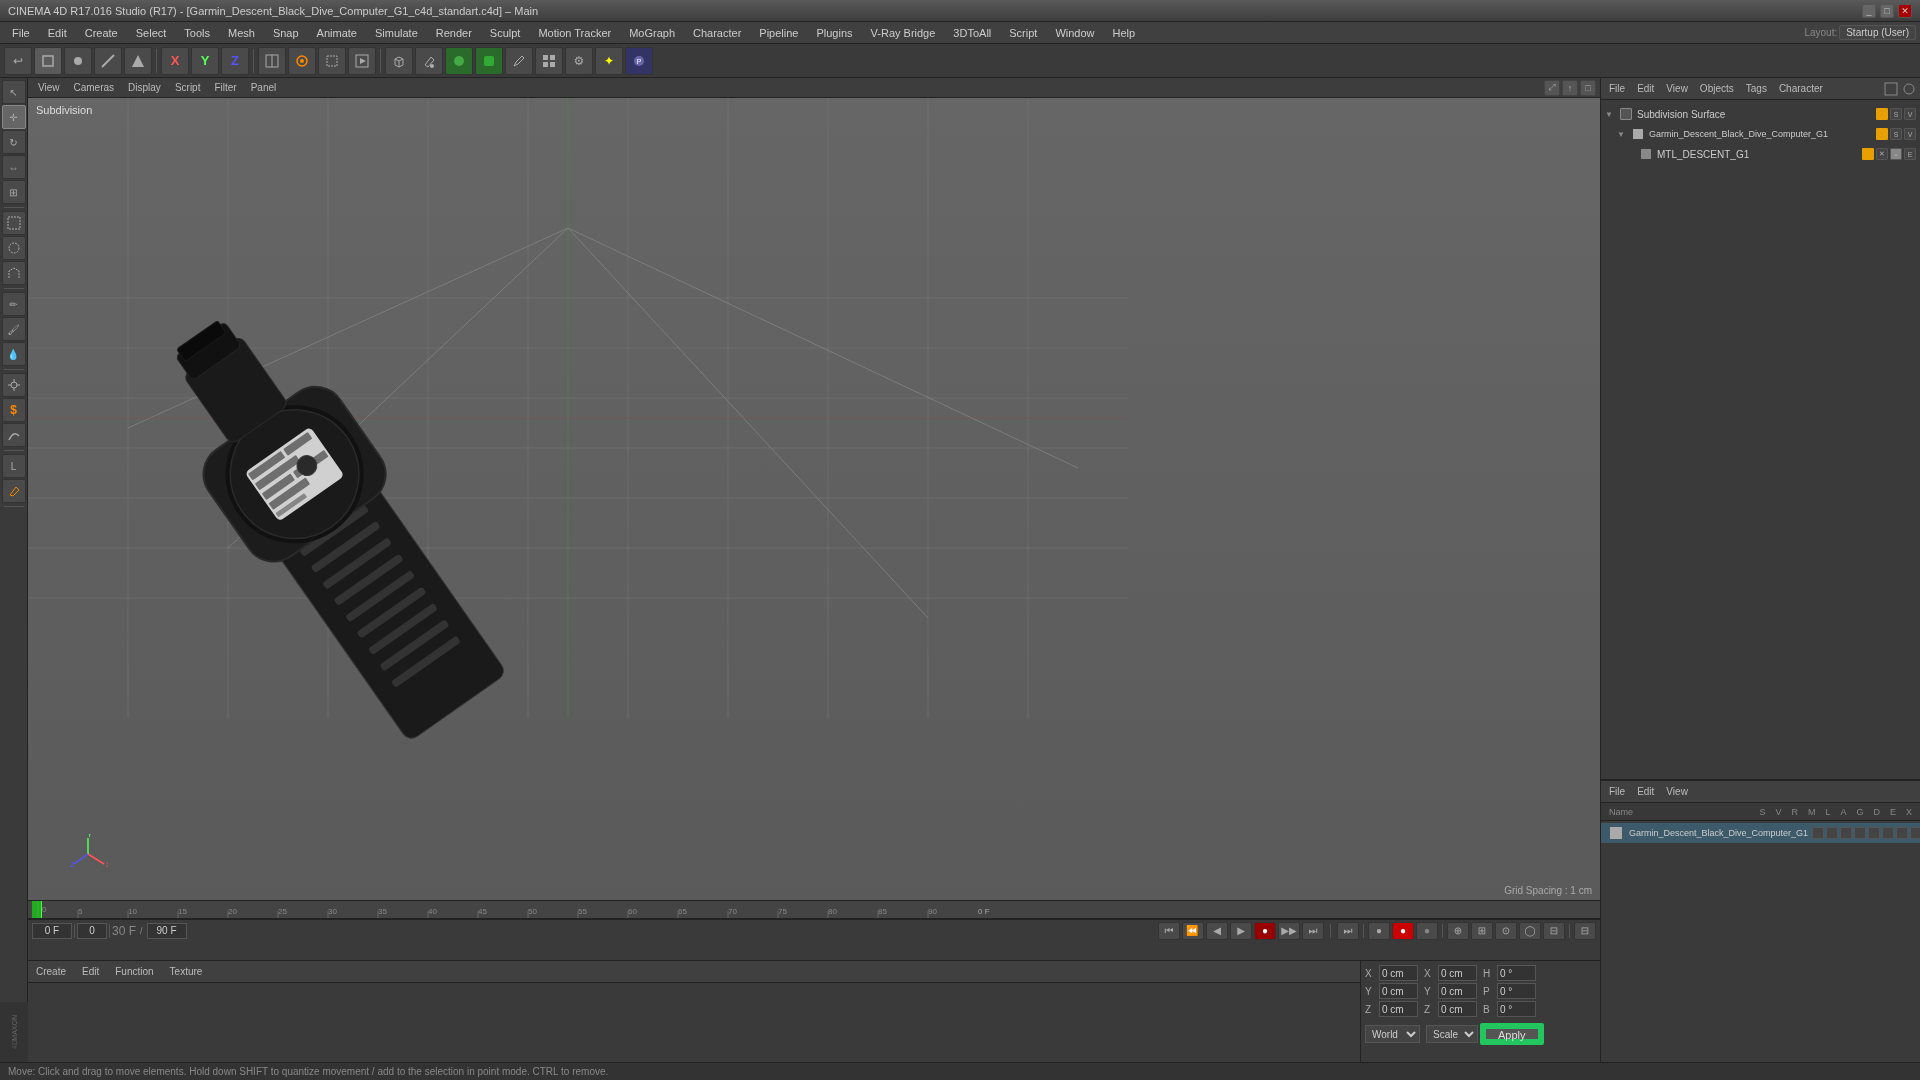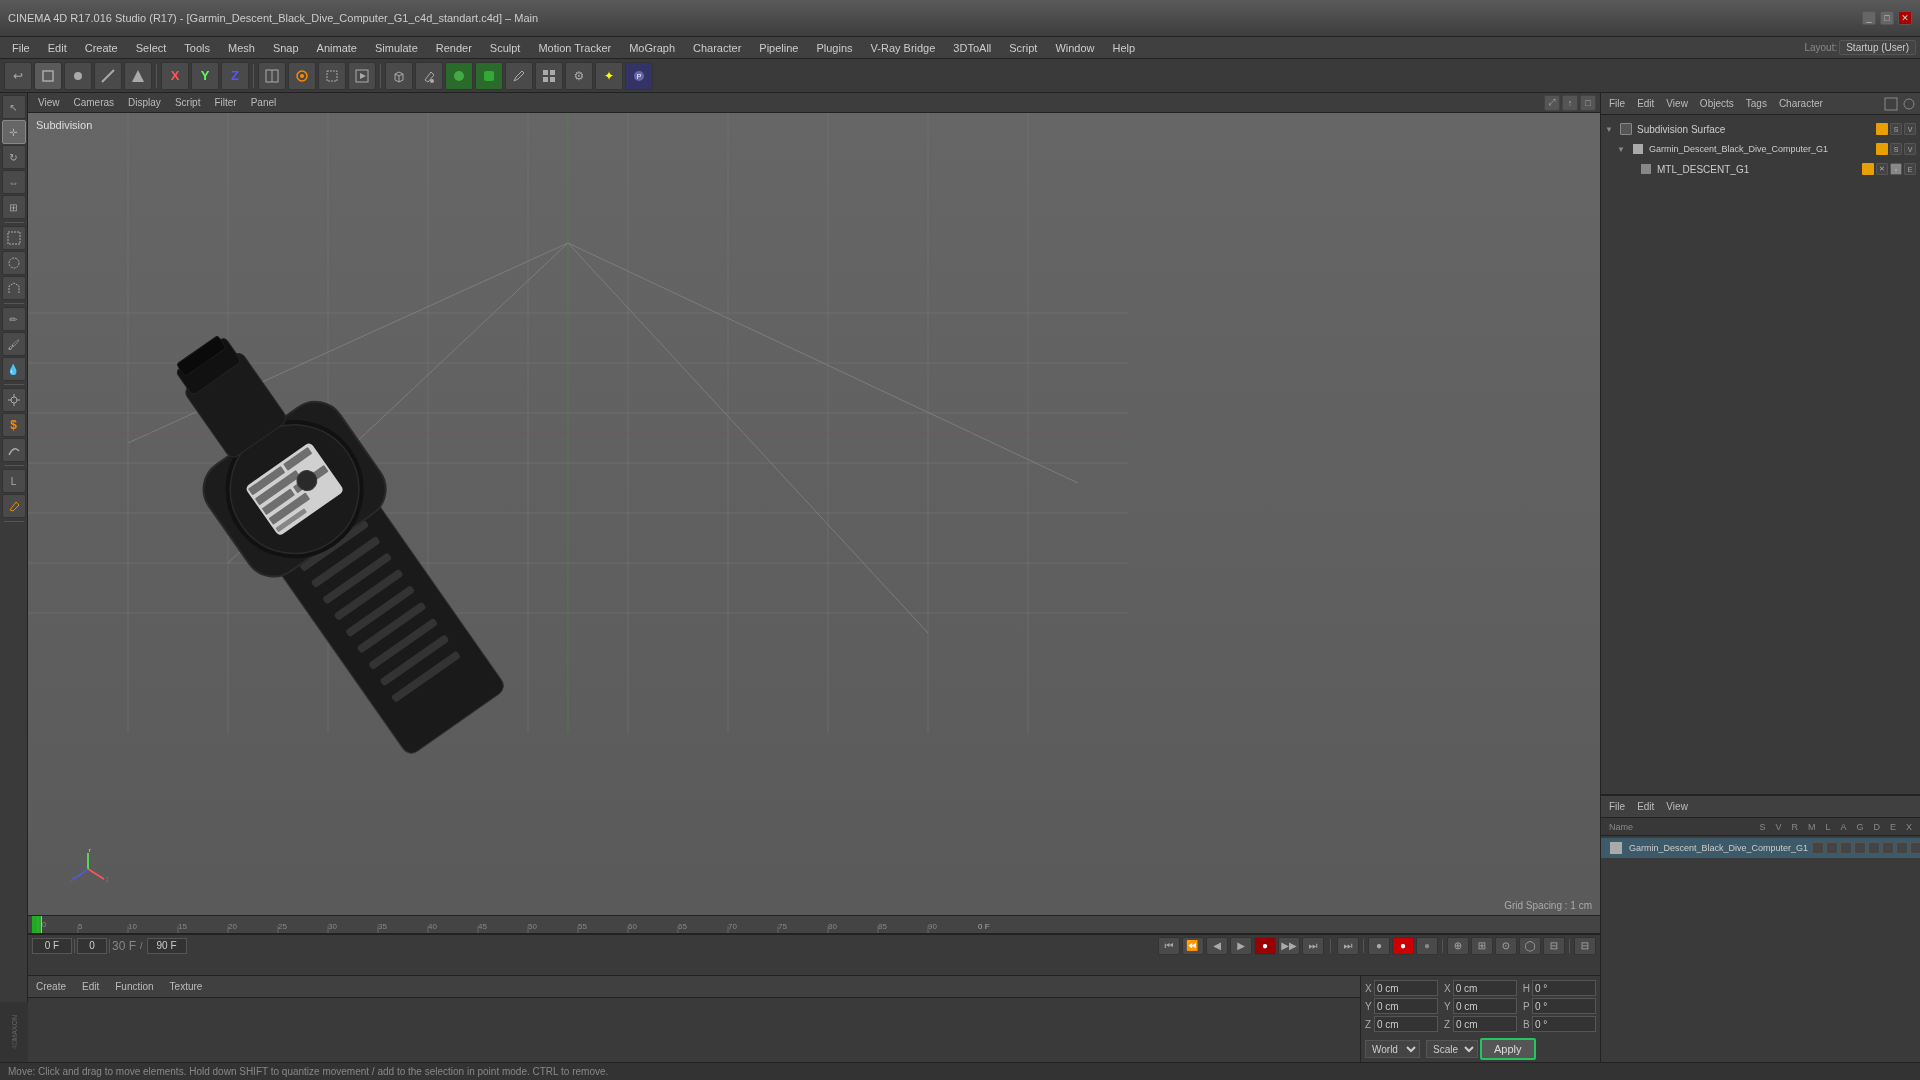--- a/index.html
+++ b/index.html
@@ -1,20 +1,20 @@
 <!DOCTYPE html>
 <html><head>
   <meta charset="utf-8">
   <style>
     * { margin: 0; padding: 0; box-sizing: border-box; }
     body { width: 1920px; height: 1080px; background: #3a3a3a; font-family: Arial, sans-serif; font-size: 11px; color: #ccc; overflow: hidden; }
 
     
     #titlebar {
-      width: 100%; height: 37px; background: linear-gradient(to bottom, #5a5a5a, #3d3d3d);
+      width: 100%; height: 22px; background: linear-gradient(to bottom, #5a5a5a, #3d3d3d);
       display: flex; align-items: center; justify-content: space-between; padding: 0 8px;
       border-bottom: 1px solid #222;
     }
     #titlebar-controls { display: flex; gap: 4px; }
     .titlebar-btn { width: 14px; height: 14px; border-radius: 2px; border: 1px solid #555; background: #666; cursor: pointer; font-size: 9px; color: #ccc; display: flex; align-items: center; justify-content: center; }
 
     
     #menubar {
       width: 100%; height: 22px; background: #404040;
       display: flex; align-items: center; padding: 0 4px;
@@ -165,24 +165,24 @@
     }
     .material-swatch { width: 40px; height: 40px; background: #333; border: 1px solid #555; border-radius: 2px; cursor: pointer; display: flex; flex-direction: column; align-items: center; justify-content: flex-end; padding-bottom: 2px; }
     .material-label { font-size: 9px; color: #aaa; }
     .swatch-preview { width: 36px; height: 30px; background: #222; border-radius: 1px; }
 
     #coords-panel {
       width: 240px; border-left: 1px solid #222; display: flex; flex-direction: column; padding: 4px;
     }
     .coord-row { display: flex; align-items: center; gap: 2px; margin-bottom: 2px; }
     .coord-label { width: 12px; font-size: 10px; color: #aaa; }
-    .coord-input { width: 64px; height: 16px; background: #333; border: 1px solid #555; color: #ccc; font-size: 10px; padding: 0 2px; }
+    .coord-input { width: 39px; height: 16px; background: #333; border: 1px solid #555; color: #ccc; font-size: 10px; padding: 0 2px; }
     .coord-dropdown { height: 18px; background: #444; border: 1px solid #555; color: #ccc; font-size: 10px; padding: 0 2px; }
     #apply-btn {
-      height: 22px; background: #555; border: 2px solid #22c55e; color: #ddd; font-size: 11px;
+      height: 22px; background: #555; border: 6px solid #22c55e; color: #ddd; font-size: 11px;
       cursor: pointer; padding: 0 12px; border-radius: 2px; align-self: center;
     }
 
     
     #statusbar {
       width: 100%; height: 18px; background: #333; border-top: 1px solid #222;
       display: flex; align-items: center; padding: 0 8px;
       font-size: 10px; color: #888;
       position: absolute; bottom: 0; left: 0;
     }

